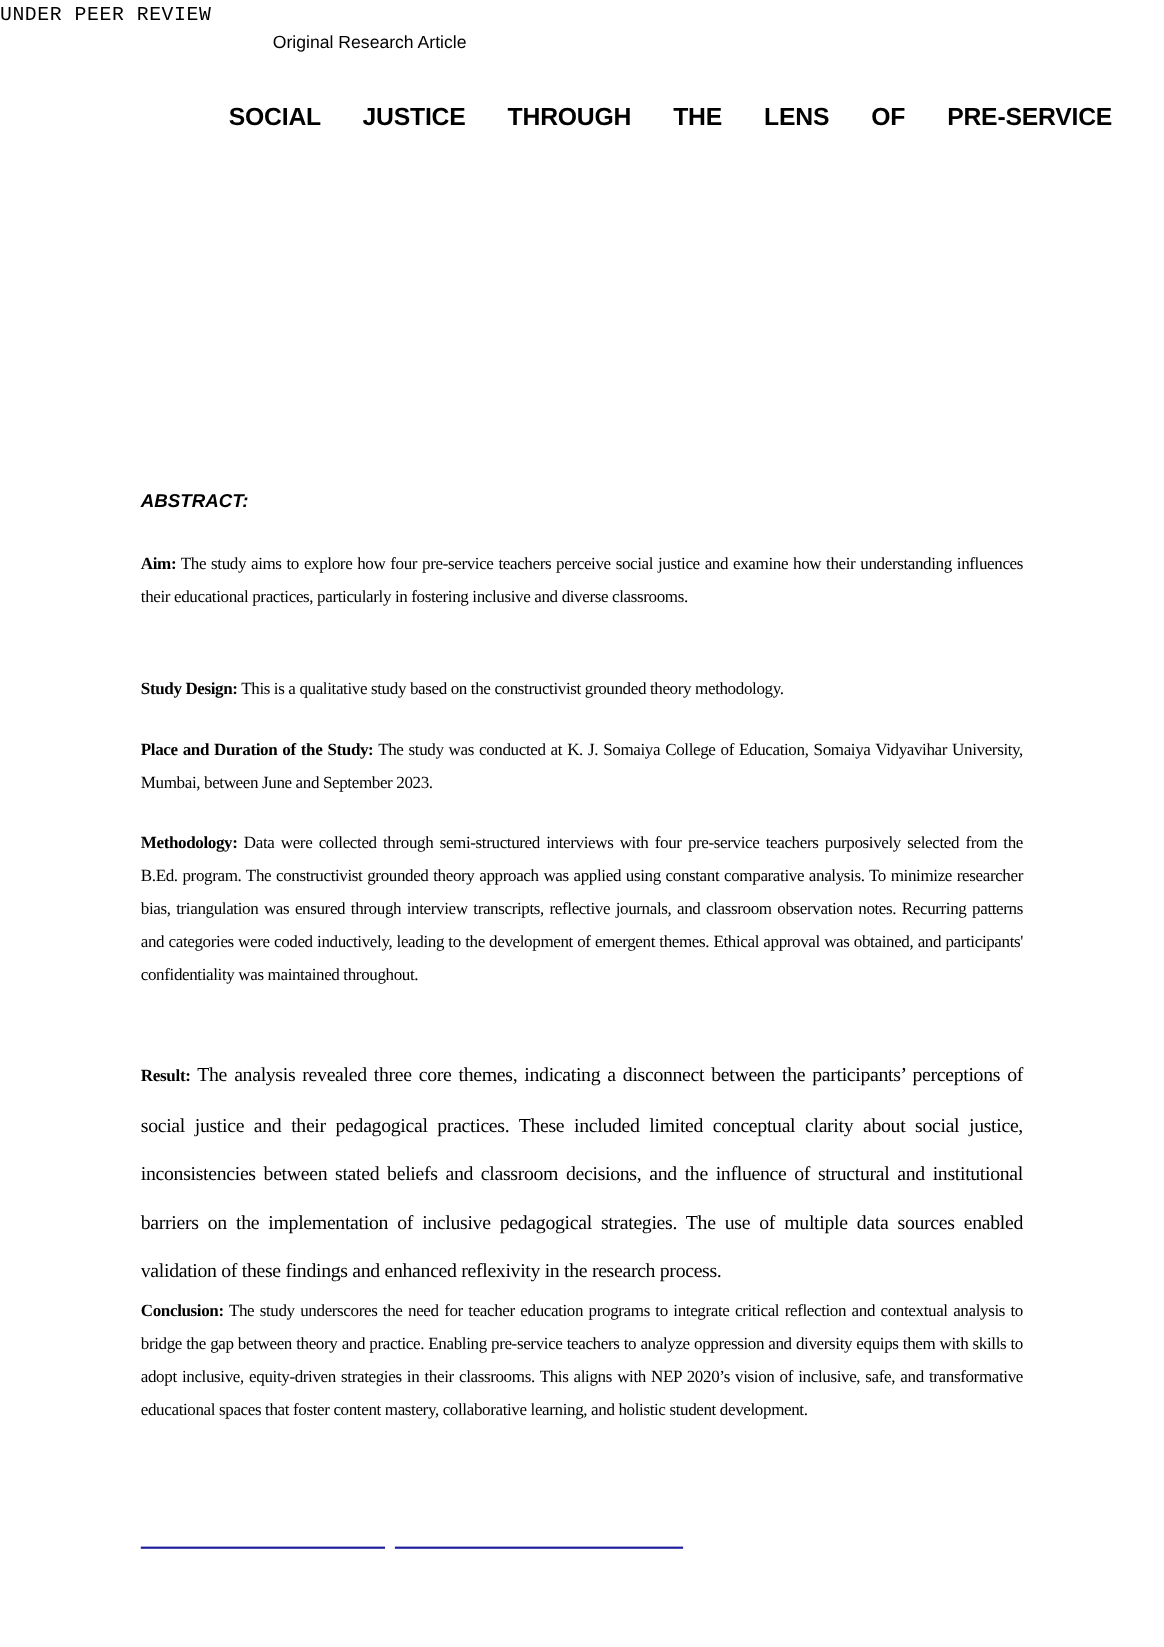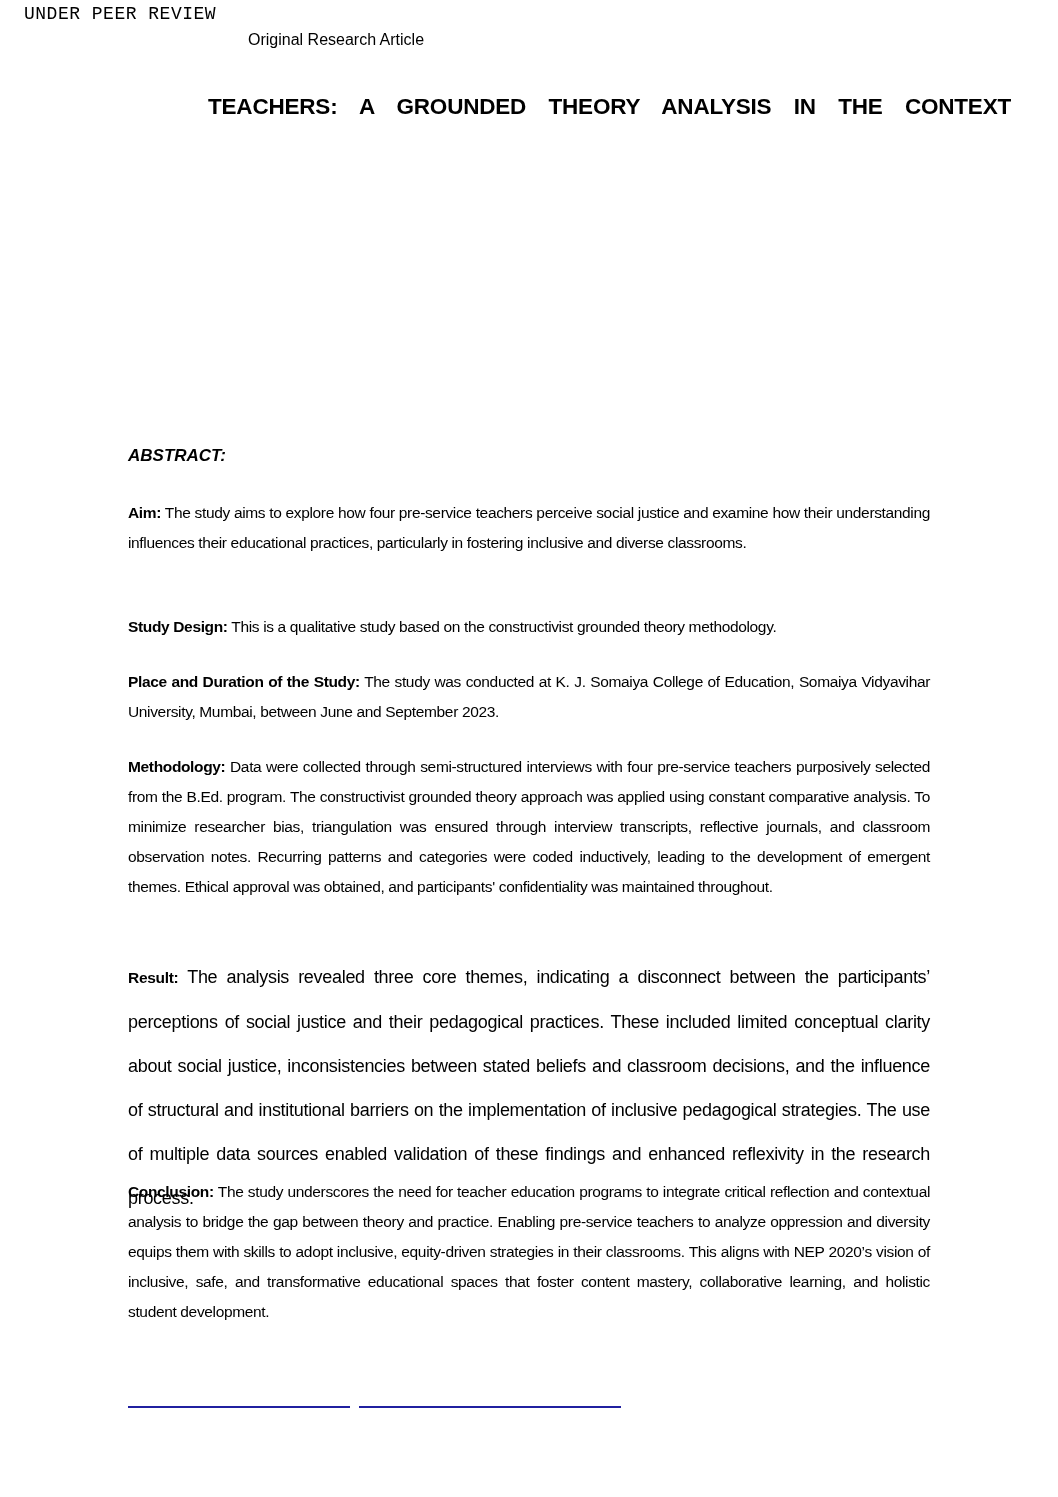--- a/index.html
+++ b/index.html
@@ -1,38 +1,38 @@
 <!DOCTYPE html>
 <html><head>
 <meta charset="utf-8">
 <style>
   html, body { margin: 0; padding: 0; background: #ffffff; }
   body { width: 1058px; height: 1497px; position: relative; overflow: hidden; color: #000; }
   .watermark {
     position: absolute; left: 0; top: 4px;
-    font-family: "Liberation Mono", monospace; font-size: 18px; letter-spacing: 0.5px; padding-left: 24px;
+    font-family: "Liberation Mono", monospace; font-size: 18px; letter-spacing: 0.5px;
   }
   .article-type {
     position: absolute; left: 208px; top: 31px;
     font-family: "Liberation Sans", sans-serif; font-size: 16px; margin-left: 40px;
   }
   .title {
     position: absolute; left: 208px; top: 93px; width: 803px;
     font-family: "Liberation Sans", sans-serif; font-weight: bold; font-size: 22.5px;
     line-height: 28px; text-align: justify; margin: 0; letter-spacing: -0.2px;
   }
   .title .line { display: block; text-align: justify; text-align-last: justify; }
   .title .line.last { text-align-last: left; }
   .abstract-heading {
     position: absolute; left: 128px; top: 446px;
     font-family: "Liberation Sans", sans-serif; font-weight: bold; font-size: 17px; margin: 0; font-style: italic;
   }
   .para {
     position: absolute; left: 128px; width: 802px;
-    font-family: Liberation Sans, sans-serif; font-size: 15.5px; line-height: 30px;
+    font-family: Liberation Serif, serif; font-size: 15.5px; line-height: 30px;
     text-align: justify; margin: 0; letter-spacing: -0.35px;
   }
   .para .lbl { font-weight: bold; }
   .para.big { font-size: 18px; line-height: 44px; letter-spacing: -0.3px; }
   .para.big .lbl { font-size: 15.5px; }
   .p-aim { top: 498px; }
   .p-design { top: 612px; }
   .p-place { top: 667px; }
   .p-method { top: 752px; }
   .p-result { top: 955px; }
@@ -43,21 +43,21 @@
   .link-1 { left: 128px; width: 222px; }
   .link-2 { left: 359px; width: 262px; }
 </style>
 </head>
 <body>
 
 <div class="watermark">UNDER PEER REVIEW</div>
 <div class="article-type">Original Research Article</div>
 
 <h1 class="title">
-  <span class="line">TEACHERS: A GROUNDED THEORY ANALYSIS IN THE CONTEXT</span>
+  <span class="line">SOCIAL JUSTICE THROUGH THE LENS OF PRE-SERVICE</span>
 </h1>
 
 <h2 class="abstract-heading">ABSTRACT:</h2>
 
 <p class="para p-aim">
   <span class="lbl">Aim:</span><span> The study aims to explore how four pre-service teachers perceive social justice and examine how their understanding influences their educational practices, particularly in fostering inclusive and diverse classrooms.</span>
 </p>
 
 <p class="para p-design">
   <span class="lbl">Study Design:</span><span> This is a qualitative study based on the constructivist grounded theory methodology.</span>

